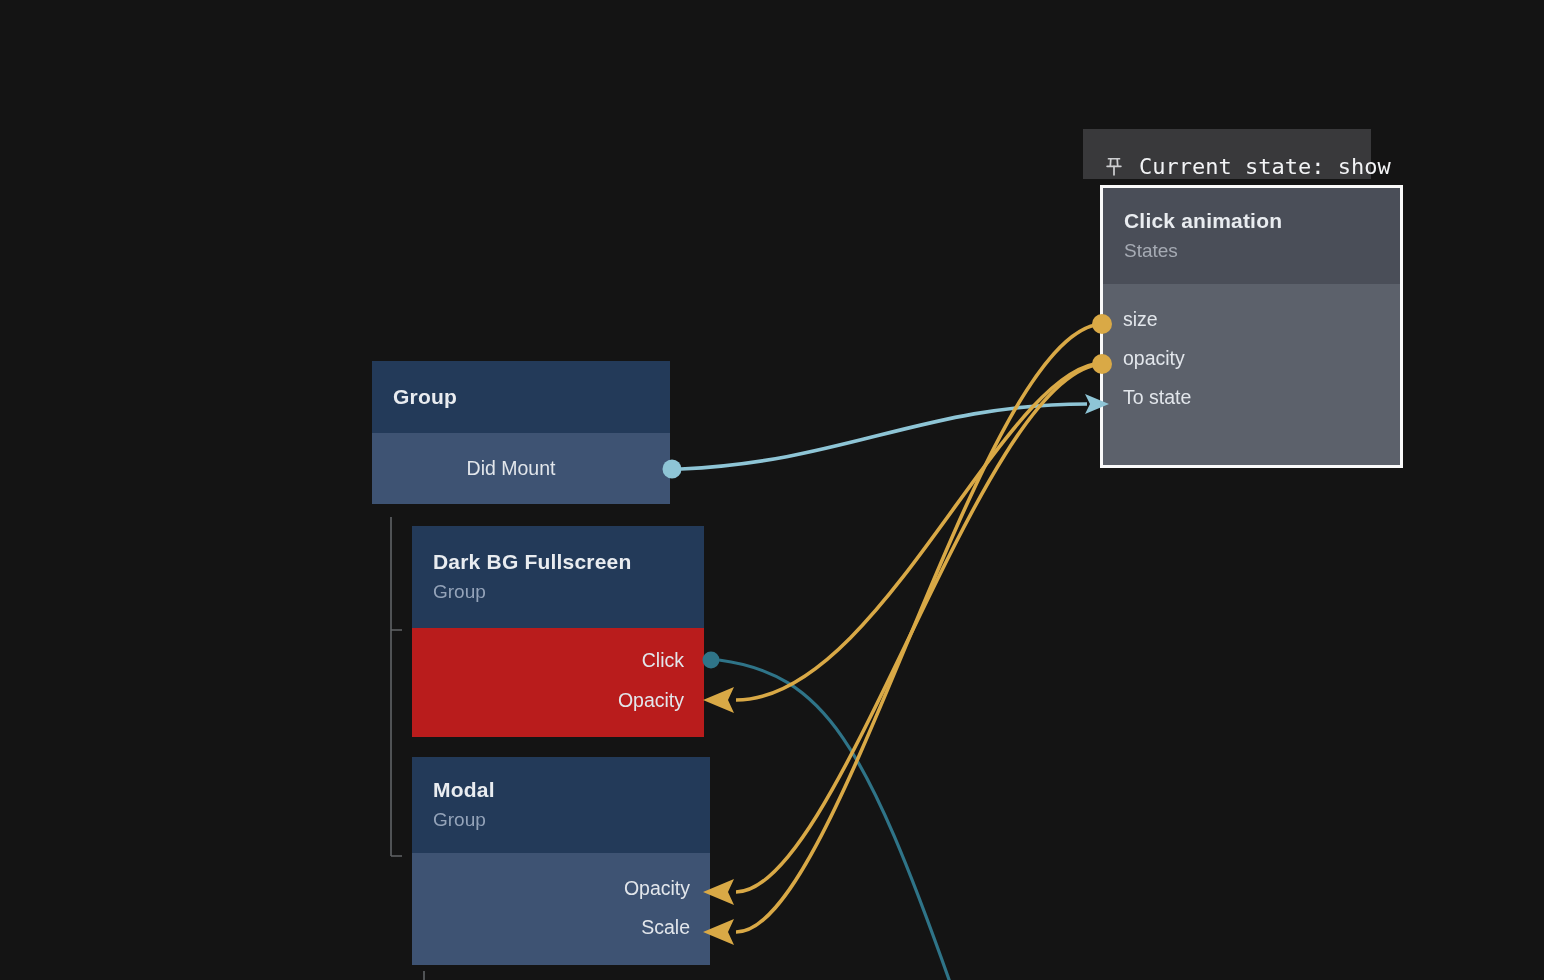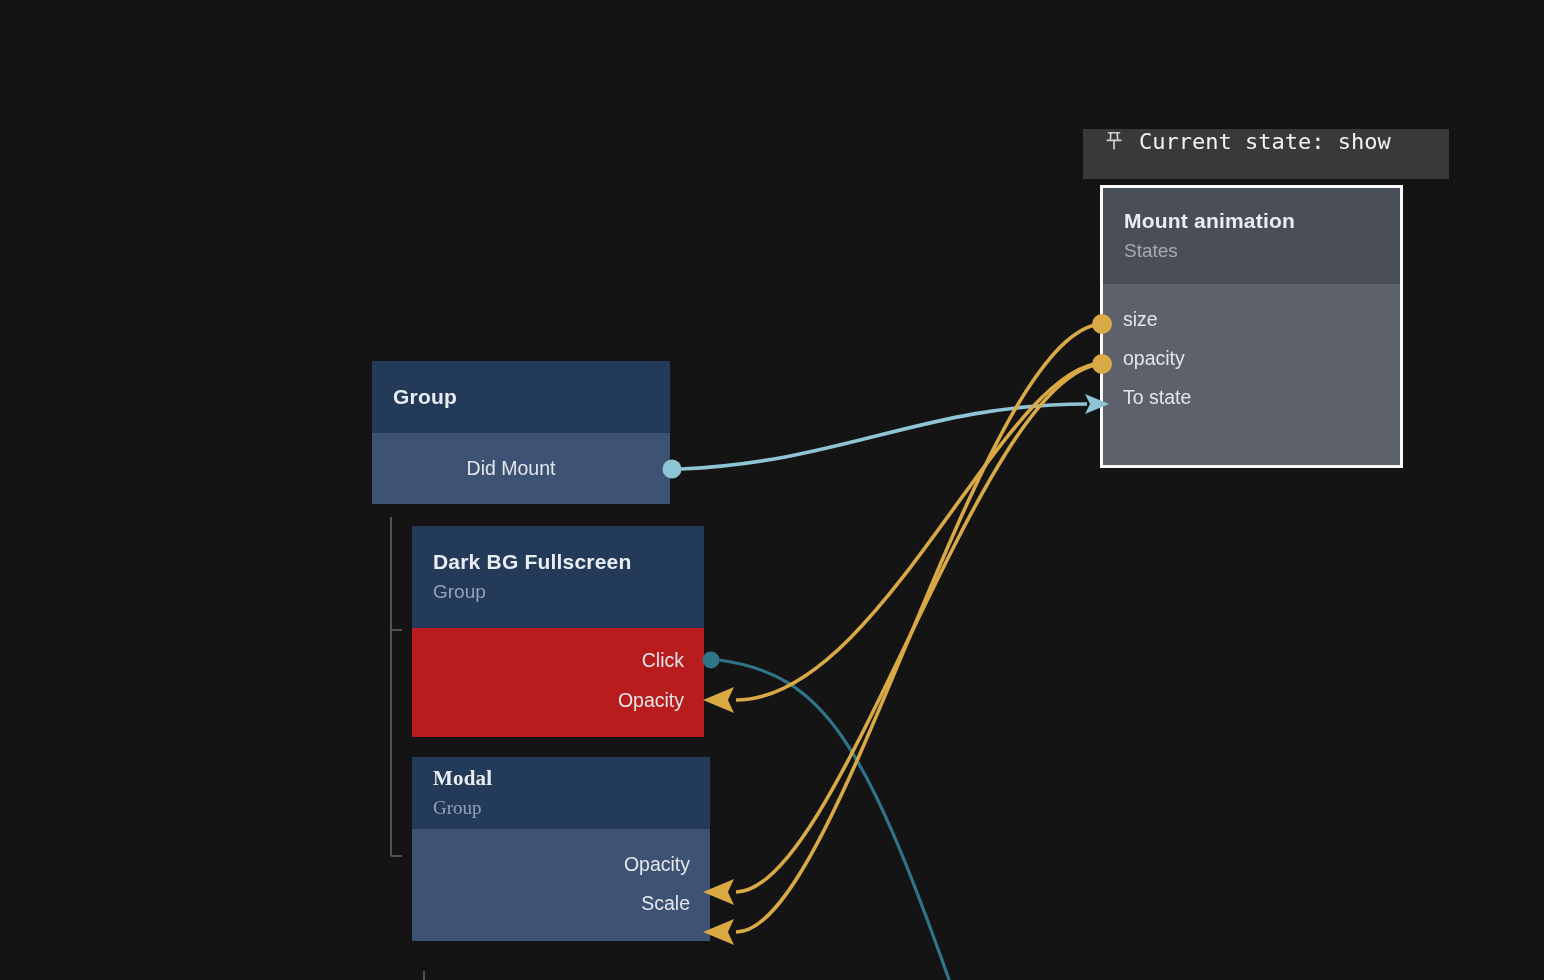--- a/index.html
+++ b/index.html
@@ -29,33 +29,33 @@
   #node-group .body{height:71px;display:flex;align-items:center;justify-content:center;padding-right:20px;}
 
   
   #node-darkbg{left:412px;top:526px;width:292px;}
   #node-darkbg .header{height:102px;}
   #node-darkbg .body{height:109px;padding-top:12px;}
   #node-darkbg .row{height:40px;}
 
   
   #node-modal{left:412px;top:757px;width:298px;}
-  #node-modal .header{height:72px;font-family:Liberation Serif, serif;}
+  #node-modal .header{height:96px;}
   #node-modal .body{height:112px;padding-top:16px;}
 
   
   #node-states{left:1100px;top:185px;width:303px;border:3px solid #fafafa;box-sizing:border-box;}
   #node-states .header{height:96px;}
   #node-states .body{height:181px;padding-top:16px;}
   #node-states .subtitle{color:#a6abb4;}
 
   
   .state-badge{
-    position:absolute;left:1083px;top:129px;width:366px;height:50px;
-    box-sizing:border-box;display:flex;align-items:flex-start;gap:14px;
+    position:absolute;left:1083px;top:129px;width:288px;height:50px;
+    box-sizing:border-box;display:flex;align-items:flex-end;gap:14px;
     padding-left:20px;z-index:3;
   }
   .state-badge .badge-text{
     font-family:"DejaVu Sans Mono", monospace;
     font-size:22px;color:#f2f3f5;white-space:nowrap;
   }
   .pin{flex:0 0 auto;}
 </style>
 </head>
 <body>
@@ -109,21 +109,21 @@
         <span class="row-label">Opacity</span>
       </div>
       <div class="row right">
         <span class="row-label">Scale</span>
       </div>
     </div>
   </div>
 
   <div class="node" id="node-states">
     <div class="header" style="background-color: rgb(74, 78, 88);">
-      <div class="title">Mount animation</div>
+      <div class="title">Click animation</div>
       <div class="subtitle">States</div>
     </div>
     <div class="body" style="background-color: rgb(92, 97, 107);">
       <div class="row left">
         <span class="row-label">size</span>
       </div>
       <div class="row left">
         <span class="row-label">opacity</span>
       </div>
       <div class="row left">

